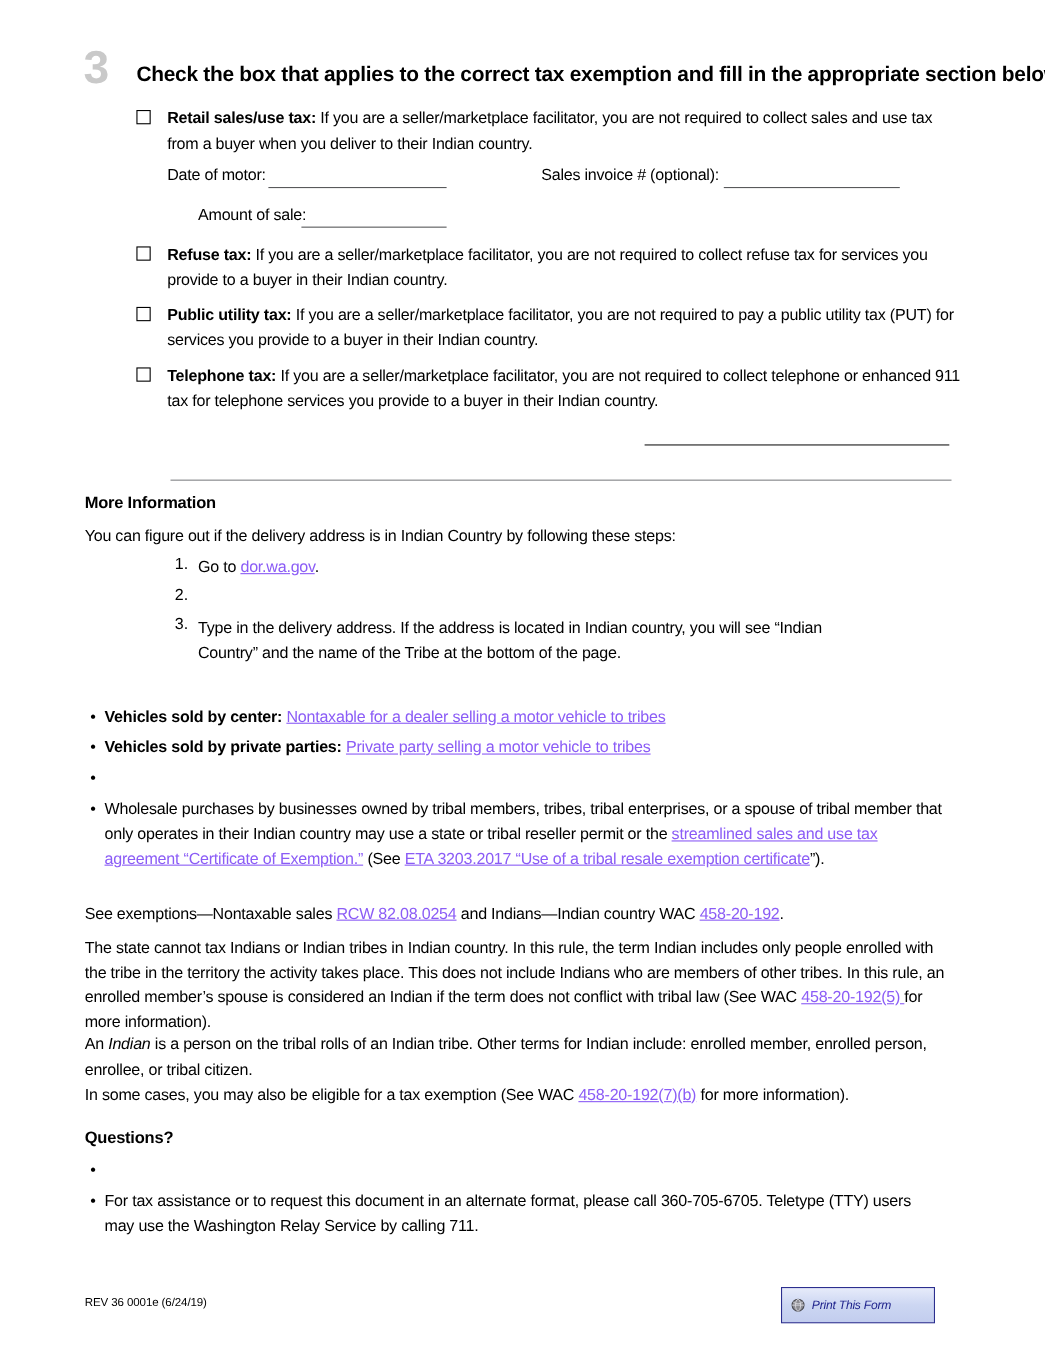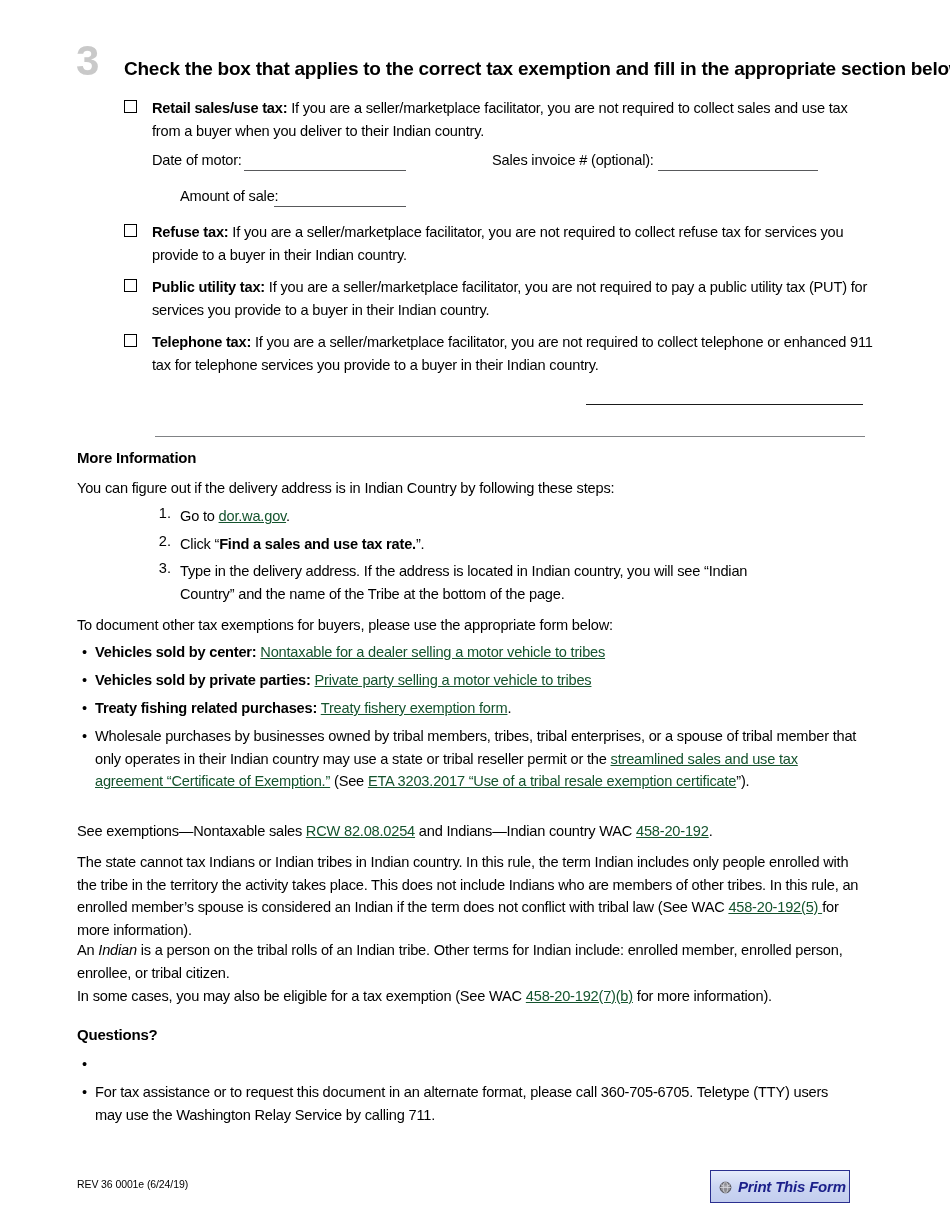--- a/index.html
+++ b/index.html
@@ -100,21 +100,21 @@
     line-height: 22.5px;
     letter-spacing: -0.2px;
   }
   .h2 {
     position: absolute;
     font-size: 15px;
     font-weight: bold;
     letter-spacing: -0.2px;
   }
   a.lnk, .lnk {
-    color: #14532d;
+    color: #8b5cf6;
     text-decoration: underline;
     text-align: center;
   }
   .ital { font-style: italic; }
   b.bld { font-weight: bold; }
 
   
   .num-item {
     position: absolute;
     font-size: 14.6px;
@@ -158,22 +158,22 @@
     height: 33px;
     box-sizing: border-box;
     background: linear-gradient(to bottom, #e6ebfa 0%, #ccd6f2 50%, #c2cdee 100%);
     border: 1.6px solid #2b2f8f;
     display: flex;
     align-items: center;
     padding-left: 8px;
     cursor: pointer;
   }
   .print-btn .btn-label {
-    font-size: 15px;
-    font-weight: bold;
+    font-size: 11px;
+    font-weight: normal;
     font-style: italic;
     color: #1b1f8a;
     letter-spacing: -0.2px;
     margin-left: 6px;
   }
   .globe-icon {
     width: 13px;
     height: 13px;
     flex: 0 0 13px;
   }
@@ -219,35 +219,32 @@
 
   <div class="divider"></div>
 
   <div class="h2" style="left:77px; top:449px;">More Information</div>
   <div class="blk" style="left:77px; top:477px; width:800px;">You can figure out if the delivery address is in Indian Country by following these steps:</div>
 
   <div class="num-marker" style="left:147px; top:505px;">1.</div>
   <div class="num-item" style="left:180px; top:505px; width:690px;"><span>Go to </span><span class="lnk">dor.wa.gov</span><span>.</span></div>
 
   <div class="num-marker" style="left:147px; top:533px;">2.</div>
-  <div class="num-item" style="left:180px; top:533px; width:690px;"><span>Click “</span><b class="bld">Find a sales and use tax rate.</b><span>”.</span></div>
 
   <div class="num-marker" style="left:147px; top:560px;">3.</div>
   <div class="num-item" style="left:180px; top:560px; width:612px;">Type in the delivery address. If the address is located in Indian country, you will see “Indian Country” and the name of the Tribe at the bottom of the page.</div>
 
-  <div class="blk" style="left:77px; top:614px; width:800px;">To document other tax exemptions for buyers, please use the appropriate form below:</div>
 
   <div class="bul-dot" style="left:82px; top:641px;">•</div>
   <div class="bul-item" style="left:95px; top:641px; width:780px;"><b class="bld">Vehicles sold by center:</b><span> </span><span class="lnk">Nontaxable for a dealer selling a motor vehicle to tribes</span><span></span></div>
 
   <div class="bul-dot" style="left:82px; top:669px;">•</div>
   <div class="bul-item" style="left:95px; top:669px; width:780px;"><b class="bld">Vehicles sold by private parties:</b><span> </span><span class="lnk">Private party selling a motor vehicle to tribes</span><span></span></div>
 
   <div class="bul-dot" style="left:82px; top:697px;">•</div>
-  <div class="bul-item" style="left:95px; top:697px; width:780px;"><b class="bld">Treaty fishing related purchases:</b><span> </span><span class="lnk">Treaty fishery exemption form</span><span>.</span></div>
 
   <div class="bul-dot" style="left:82px; top:725px;">•</div>
   <div class="bul-item" style="left:95px; top:725px; width:772px;"><span>Wholesale purchases by businesses owned by tribal members, tribes, tribal enterprises, or a spouse of tribal member that only operates in their Indian country may use a state or tribal reseller permit or the </span><span class="lnk">streamlined sales and use tax agreement “Certificate of Exemption.”</span><span> (See </span><span class="lnk">ETA 3203.2017 “Use of a tribal resale exemption certificate</span><span>”).</span></div>
 
   <div class="blk" style="left:77px; top:820px; width:800px;"><span>See exemptions—Nontaxable sales </span><span class="lnk">RCW 82.08.0254</span><span> and Indians—Indian country WAC </span><span class="lnk">458-20-192</span><span>.</span></div>
 
   <div class="blk" style="left:77px; top:851px; width:789px;"><span>The state cannot tax Indians or Indian tribes in Indian country. In this rule, the term Indian includes only people enrolled with the tribe in the territory the activity takes place. This does not include Indians who are members of other tribes. In this rule, an enrolled member’s spouse is considered an Indian if the term does not conflict with tribal law (See WAC </span><span class="lnk">458-20-192(5) </span><span>for more information).</span></div>
 
   <div class="blk" style="left:77px; top:939px; width:800px;"><span>An </span><span class="ital">Indian</span><span> is a person on the tribal rolls of an Indian tribe. Other terms for Indian include: enrolled member, enrolled person, enrollee, or tribal citizen.</span></div>
 

